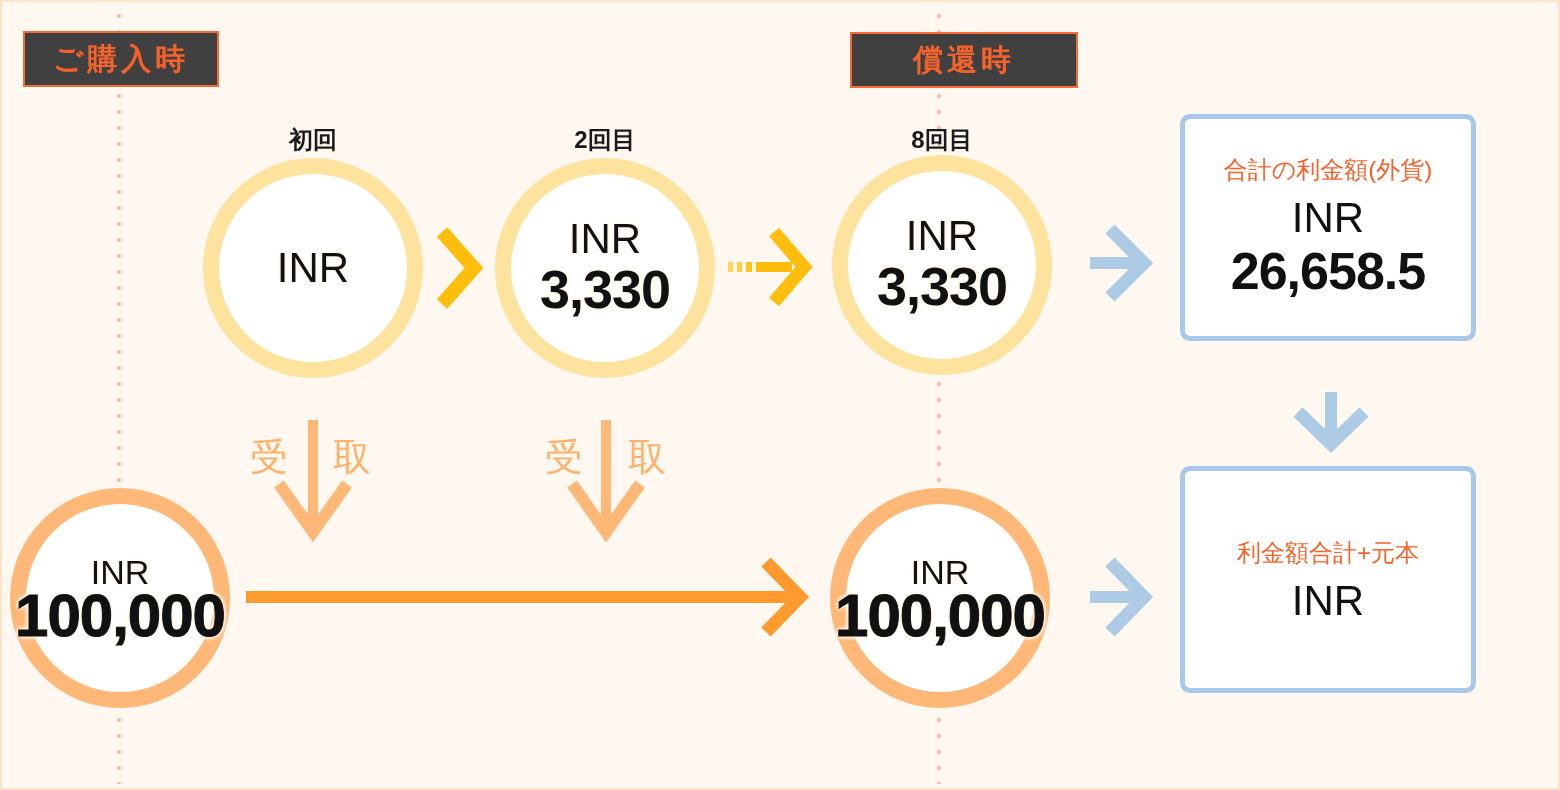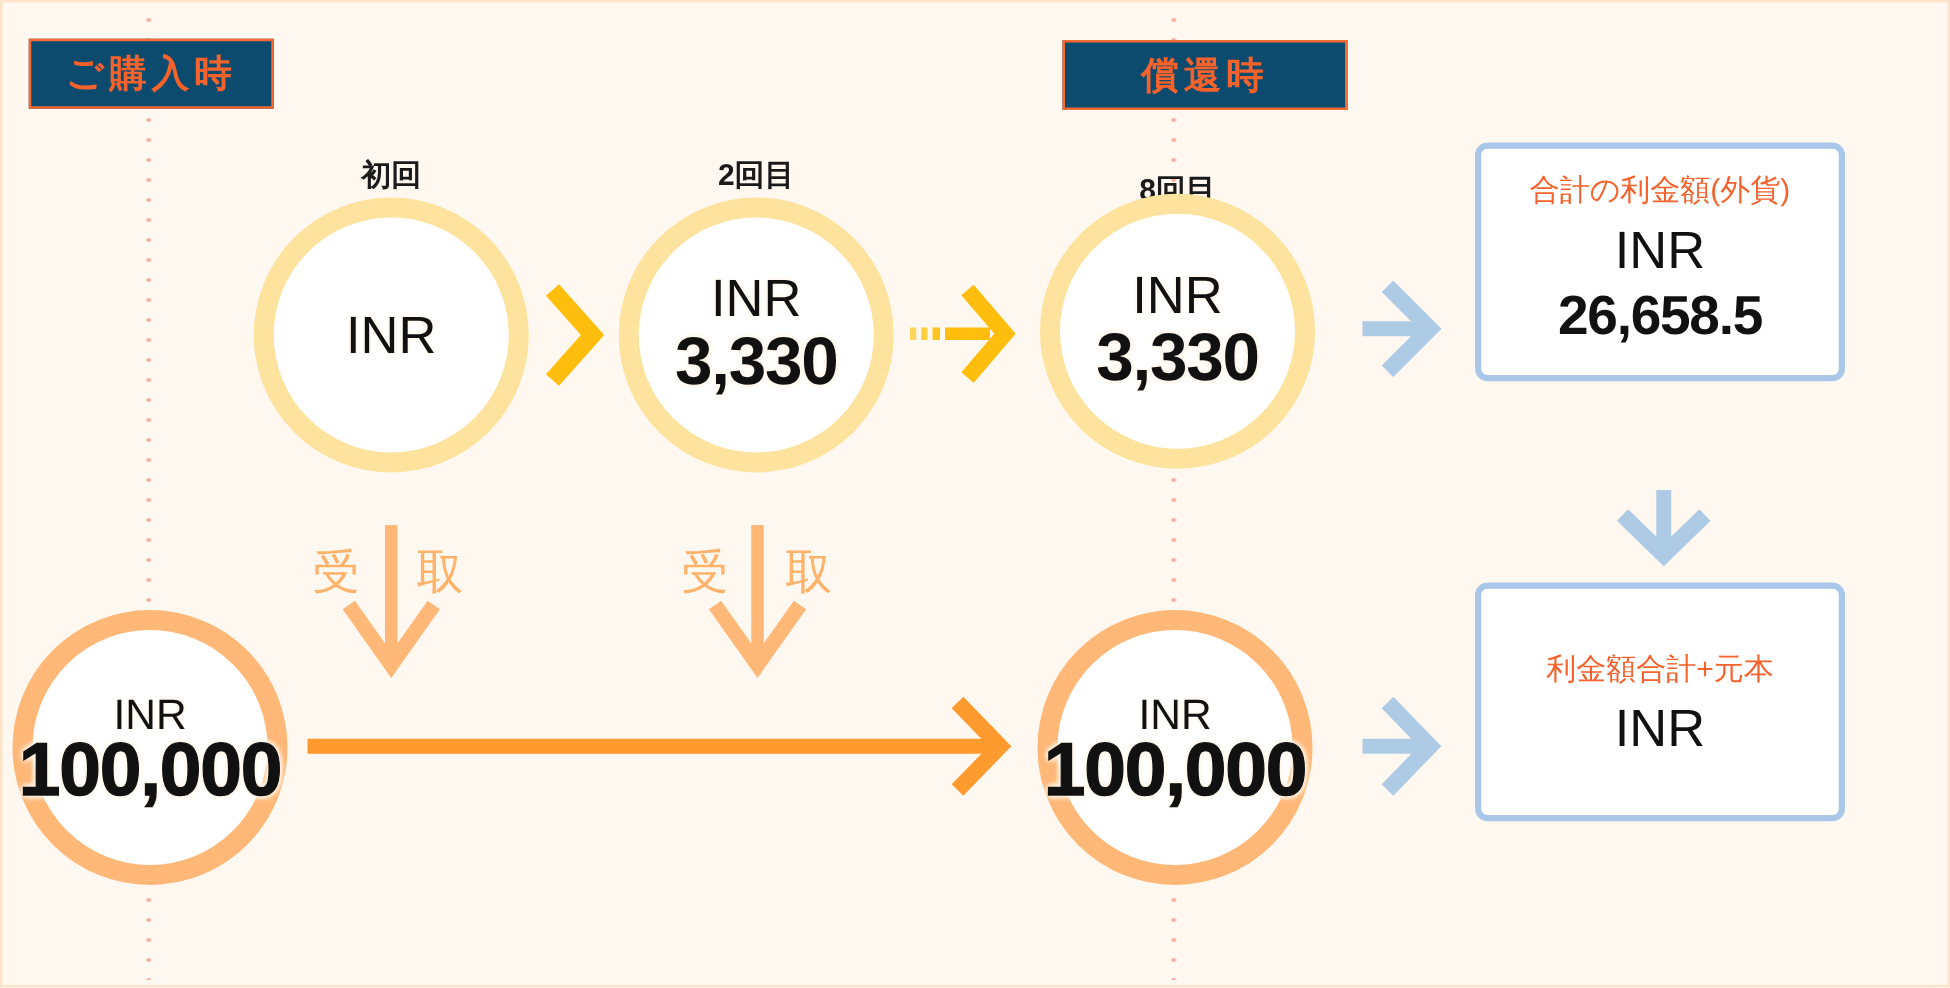--- a/index.html
+++ b/index.html
@@ -12,21 +12,21 @@
     position: absolute; left: 0; top: 0; width: 1556px; height: 786px;
     border: 2px solid #fde3c8; background: #fff8f1;
   }
   .vline {
     position: absolute; top: 8px; bottom: 6px; width: 4px;
     background-image: radial-gradient(circle, #f8b3a3 1.6px, transparent 2px);
     background-size: 4px 16px; background-repeat: repeat-y;
   }
   .tag {
     position: absolute; height: 56px;
-    border: 2px solid #fb6a33; background: #0c4a6e; color: #f5622b;
+    border: 2px solid #fb6a33; background: #404040; color: #f5622b;
     font-size: 30px; font-weight: bold; letter-spacing: 4px;
     display: flex; align-items: center; justify-content: center;
     box-sizing: border-box;
   }
   .round-label {
     position: absolute; font-size: 24px; font-weight: bold; color: #1a1a1a;
     width: 160px; text-align: center; margin-top: 12px;
   }
   .circle {
     position: absolute; border-radius: 50%; background: #ffffff;
@@ -40,47 +40,47 @@
     text-shadow: 0 0 4px #fff8ee, 0 0 4px #fff8ee, 0 0 4px #fff8ee;
   }
   .circle .amt {
     font-size: 54px; line-height: 58px; font-weight: bold; white-space: nowrap;
     text-shadow: 0 0 5px #fff8ee, 0 0 5px #fff8ee, 0 0 5px #fff8ee, 0 0 5px #fff8ee;
     letter-spacing: -1px;
   }
   .circle.orange .cur { font-size: 34px; line-height: 36px; }
   .circle.orange .amt { font-size: 60px; line-height: 52px; font-weight: bold; -webkit-text-stroke: 1px #111; letter-spacing: -1px; }
   .summary {
-    position: absolute; width: 296px; height: 191px;
+    position: absolute; width: 296px; height: 227px;
     border: 5px solid #a9c7e8; border-radius: 10px; background: #ffffff;
     box-sizing: border-box; display: flex; flex-direction: column;
     align-items: center; justify-content: center; color: #111;
   }
   .summary .title { color: #f5622b; font-size: 24px; margin-bottom: 10px; white-space: nowrap; }
   .summary .cur { font-size: 42px; line-height: 44px; }
-  .summary .amt { font-size: 44px; line-height: 62px; font-weight: bold; white-space: nowrap; letter-spacing: -1px; }
+  .summary .amt { font-size: 52px; line-height: 62px; font-weight: bold; white-space: nowrap; letter-spacing: -1px; }
   .recv {
     position: absolute; font-size: 38px; color: #ffb26a;
   }
   svg { position: absolute; overflow: visible; }
 </style>
 </head>
 <body>
 
 <div class="frame"></div>
 
 <div class="vline" style="left:117px;"></div>
 <div class="vline" style="left:937px;"></div>
 
 <div class="tag" style="left:23px; top:31px; width:196px;">ご購入時</div>
 <div class="tag" style="left:850px; top:32px; width:228px;">償還時</div>
 
 <div class="round-label" style="left:233px; top:112px;">初回</div>
 <div class="round-label" style="left:525px; top:112px;">2回目</div>
-<div class="round-label" style="left:862px; top:124px;">8回目</div>
+<div class="round-label" style="left:862px; top:112px;">8回目</div>
 
 <div class="circle yellow" style="left:203px; top:158px;">
   <span class="cur">INR</span>
 </div>
 <div class="circle yellow" style="left:495px; top:158px;">
   <span class="cur">INR</span>
   <span class="amt">3,330</span>
 </div>
 <div class="circle yellow" style="left:832px; top:155px;">
   <span class="cur">INR</span>

